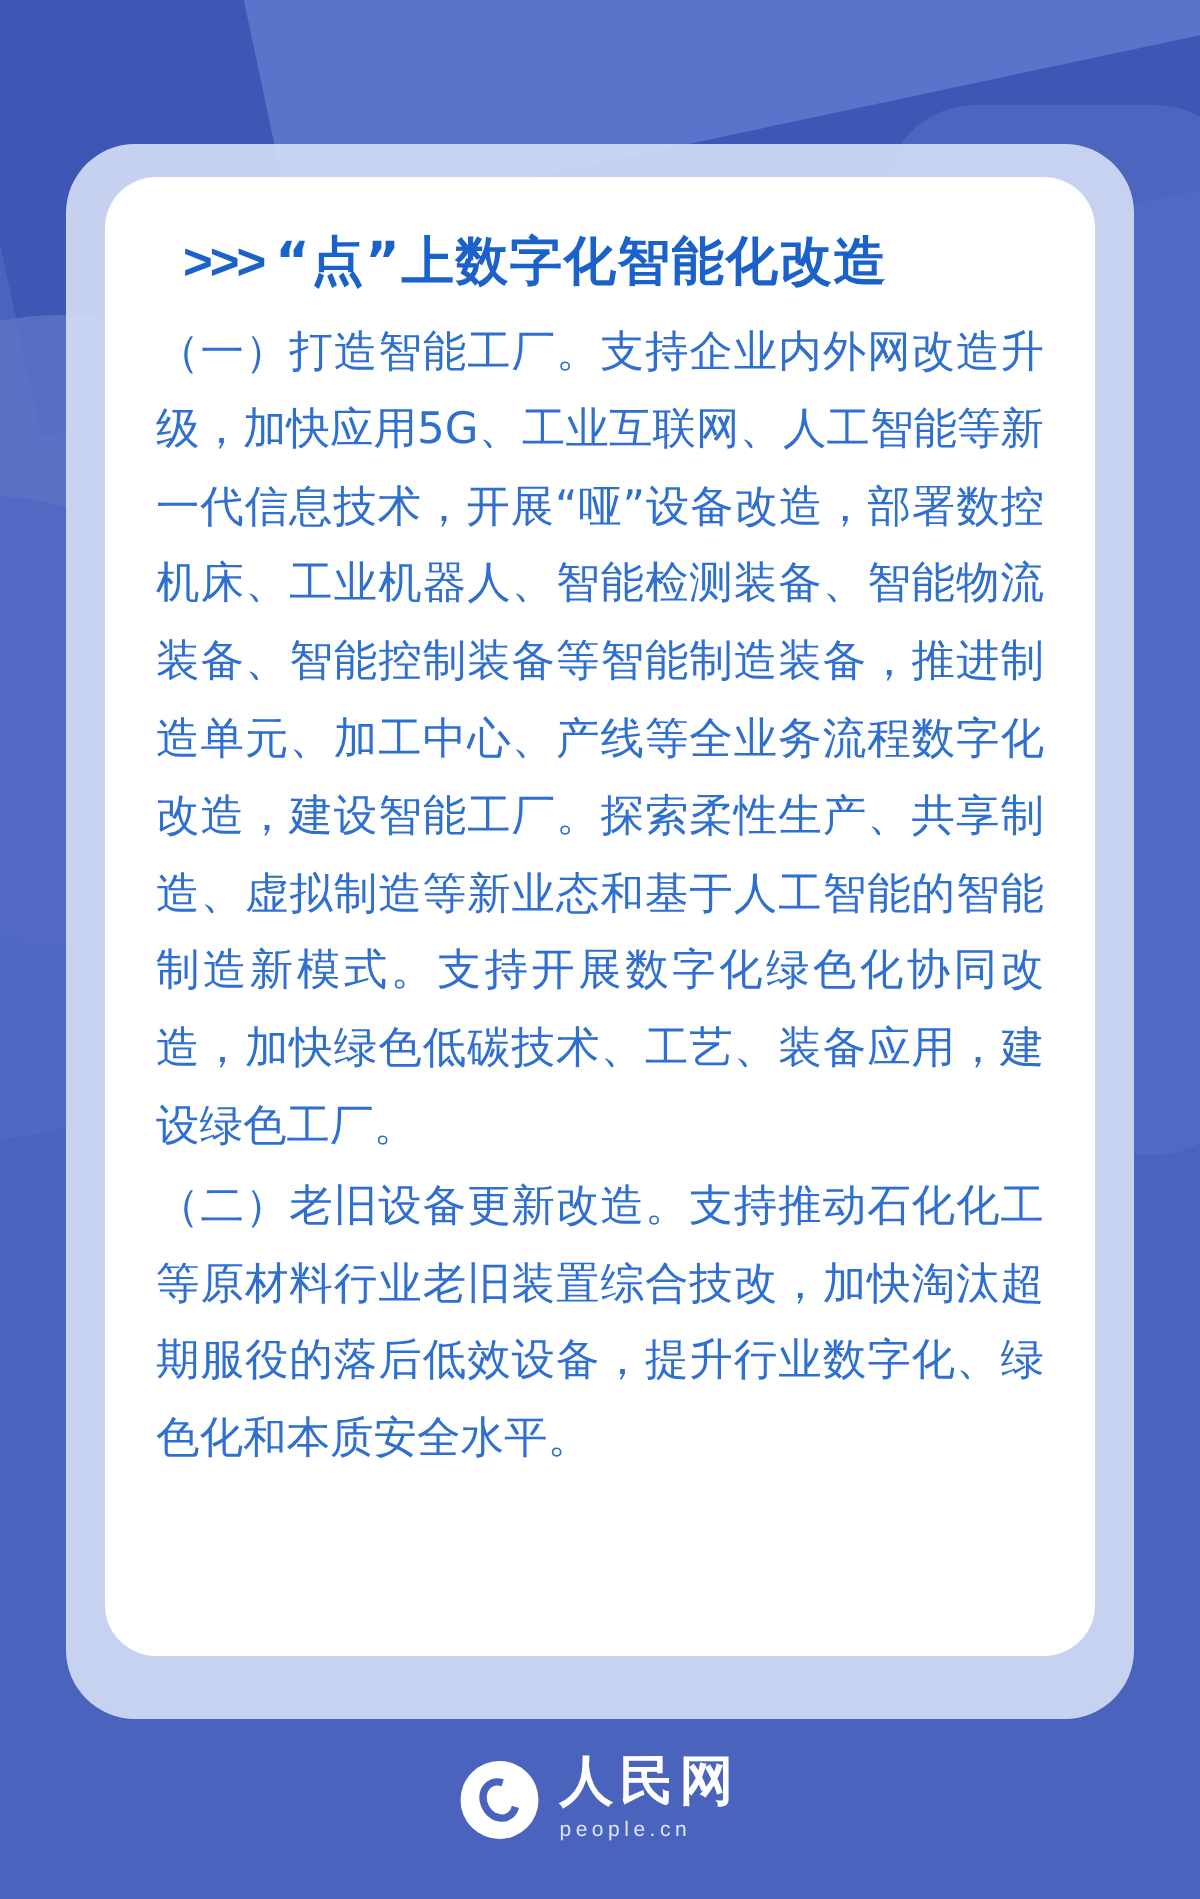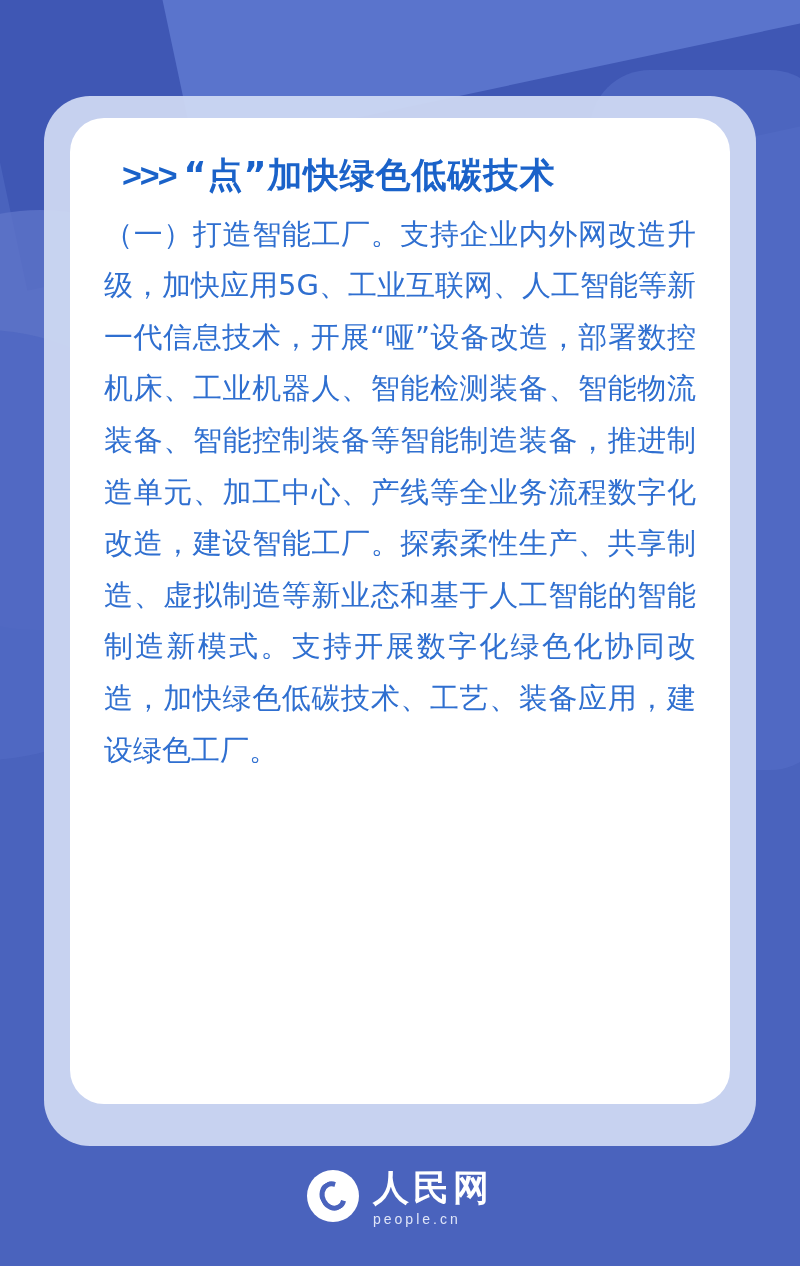--- a/index.html
+++ b/index.html
@@ -152,21 +152,21 @@
     position: absolute;
     left: 0;
     bottom: 40px;
     width: 800px;
     display: flex;
     justify-content: center;
     align-items: center;
   }
   .logo-wrap {
     display: flex;
-    align-items: flex-start;
+    align-items: flex-end;
     gap: 14px;
   }
   .logo-mark {
     width: 52px;
     height: 52px;
     border-radius: 50%;
     background: #ffffff;
     position: relative;
     flex: none;
   }
@@ -215,25 +215,26 @@
   <div class="bg-rounded-right"></div>
   <div class="bg-bottom"></div>
 </div>
 
 <div class="card-frame"></div>
 
 <div class="card">
 
   <div class="title-row">
     <span class="chevrons">&gt;&gt;&gt;</span>
-    <span class="title-text">“点”加快绿色低碳技术</span>
+    <span class="title-text">“点”上数字化智能化改造</span>
   </div>
 
   <div class="body-text">
     <p class="para">（一）打造智能工厂。支持企业内外网改造升级，加快应用5G、工业互联网、人工智能等新一代信息技术，开展“哑”设备改造，部署数控机床、工业机器人、智能检测装备、智能物流装备、智能控制装备等智能制造装备，推进制造单元、加工中心、产线等全业务流程数字化改造，建设智能工厂。探索柔性生产、共享制造、虚拟制造等新业态和基于人工智能的智能制造新模式。支持开展数字化绿色化协同改造，加快绿色低碳技术、工艺、装备应用，建设绿色工厂。</p>
+    <p class="para">（二）老旧设备更新改造。支持推动石化化工等原材料行业老旧装置综合技改，加快淘汰超期服役的落后低效设备，提升行业数字化、绿色化和本质安全水平。</p>
   </div>
 
 </div>
 
 <div class="footer">
   <div class="logo-wrap">
     <div class="logo-mark"></div>
     <div class="logo-texts">
       <span class="logo-cn">人民网</span>
       <span class="logo-en">people.cn</span>

